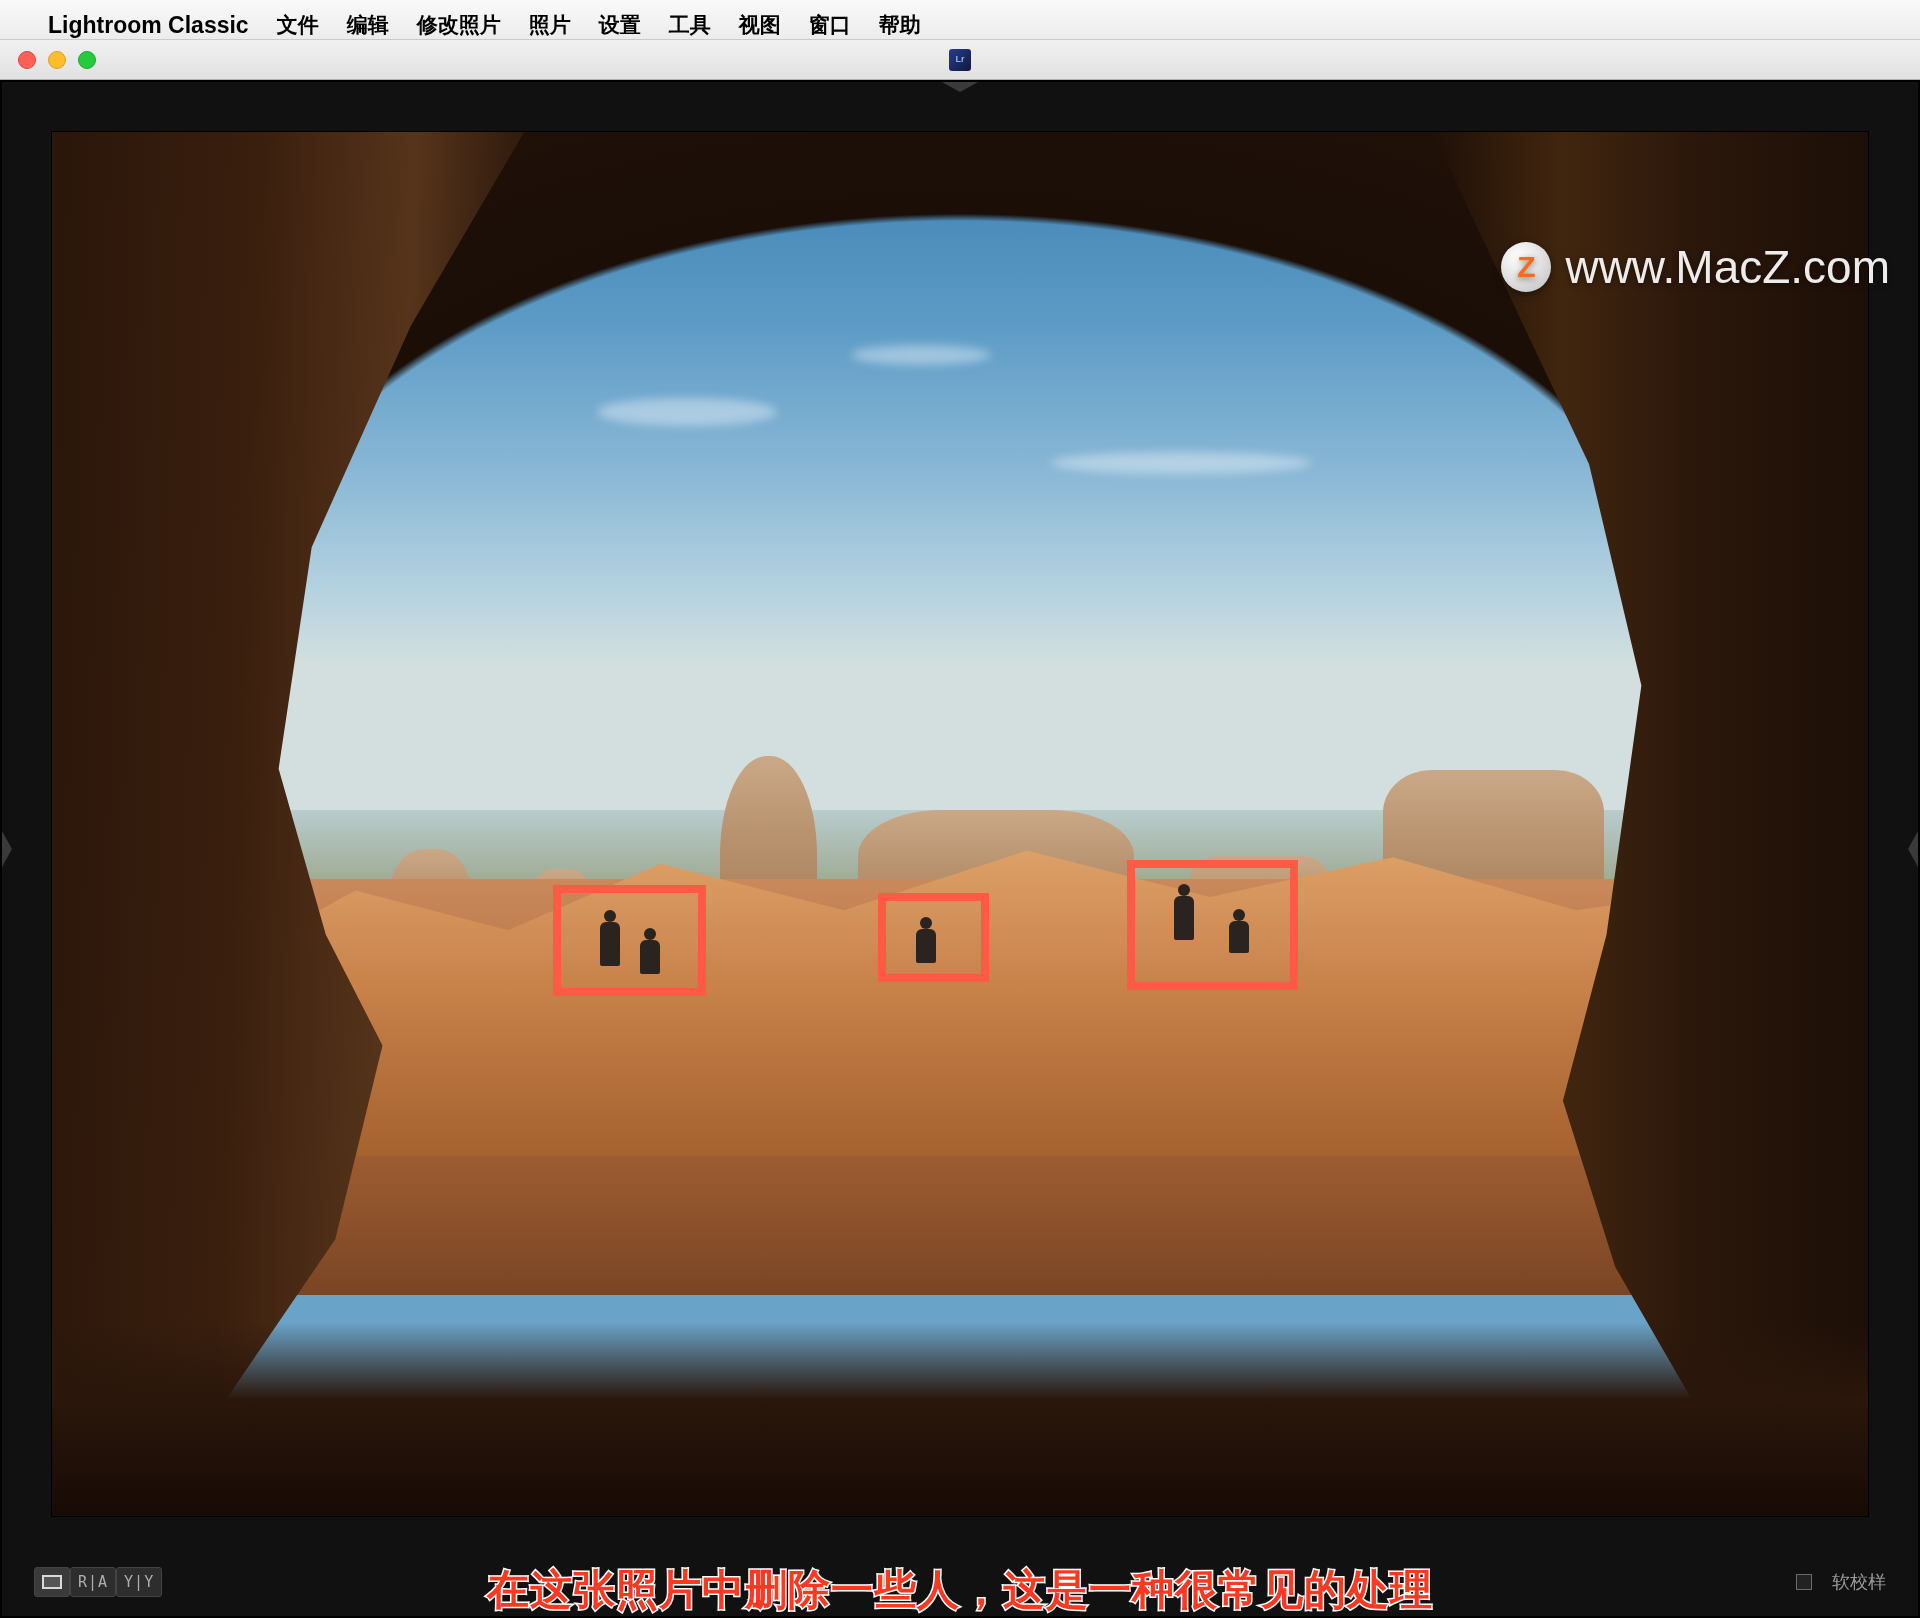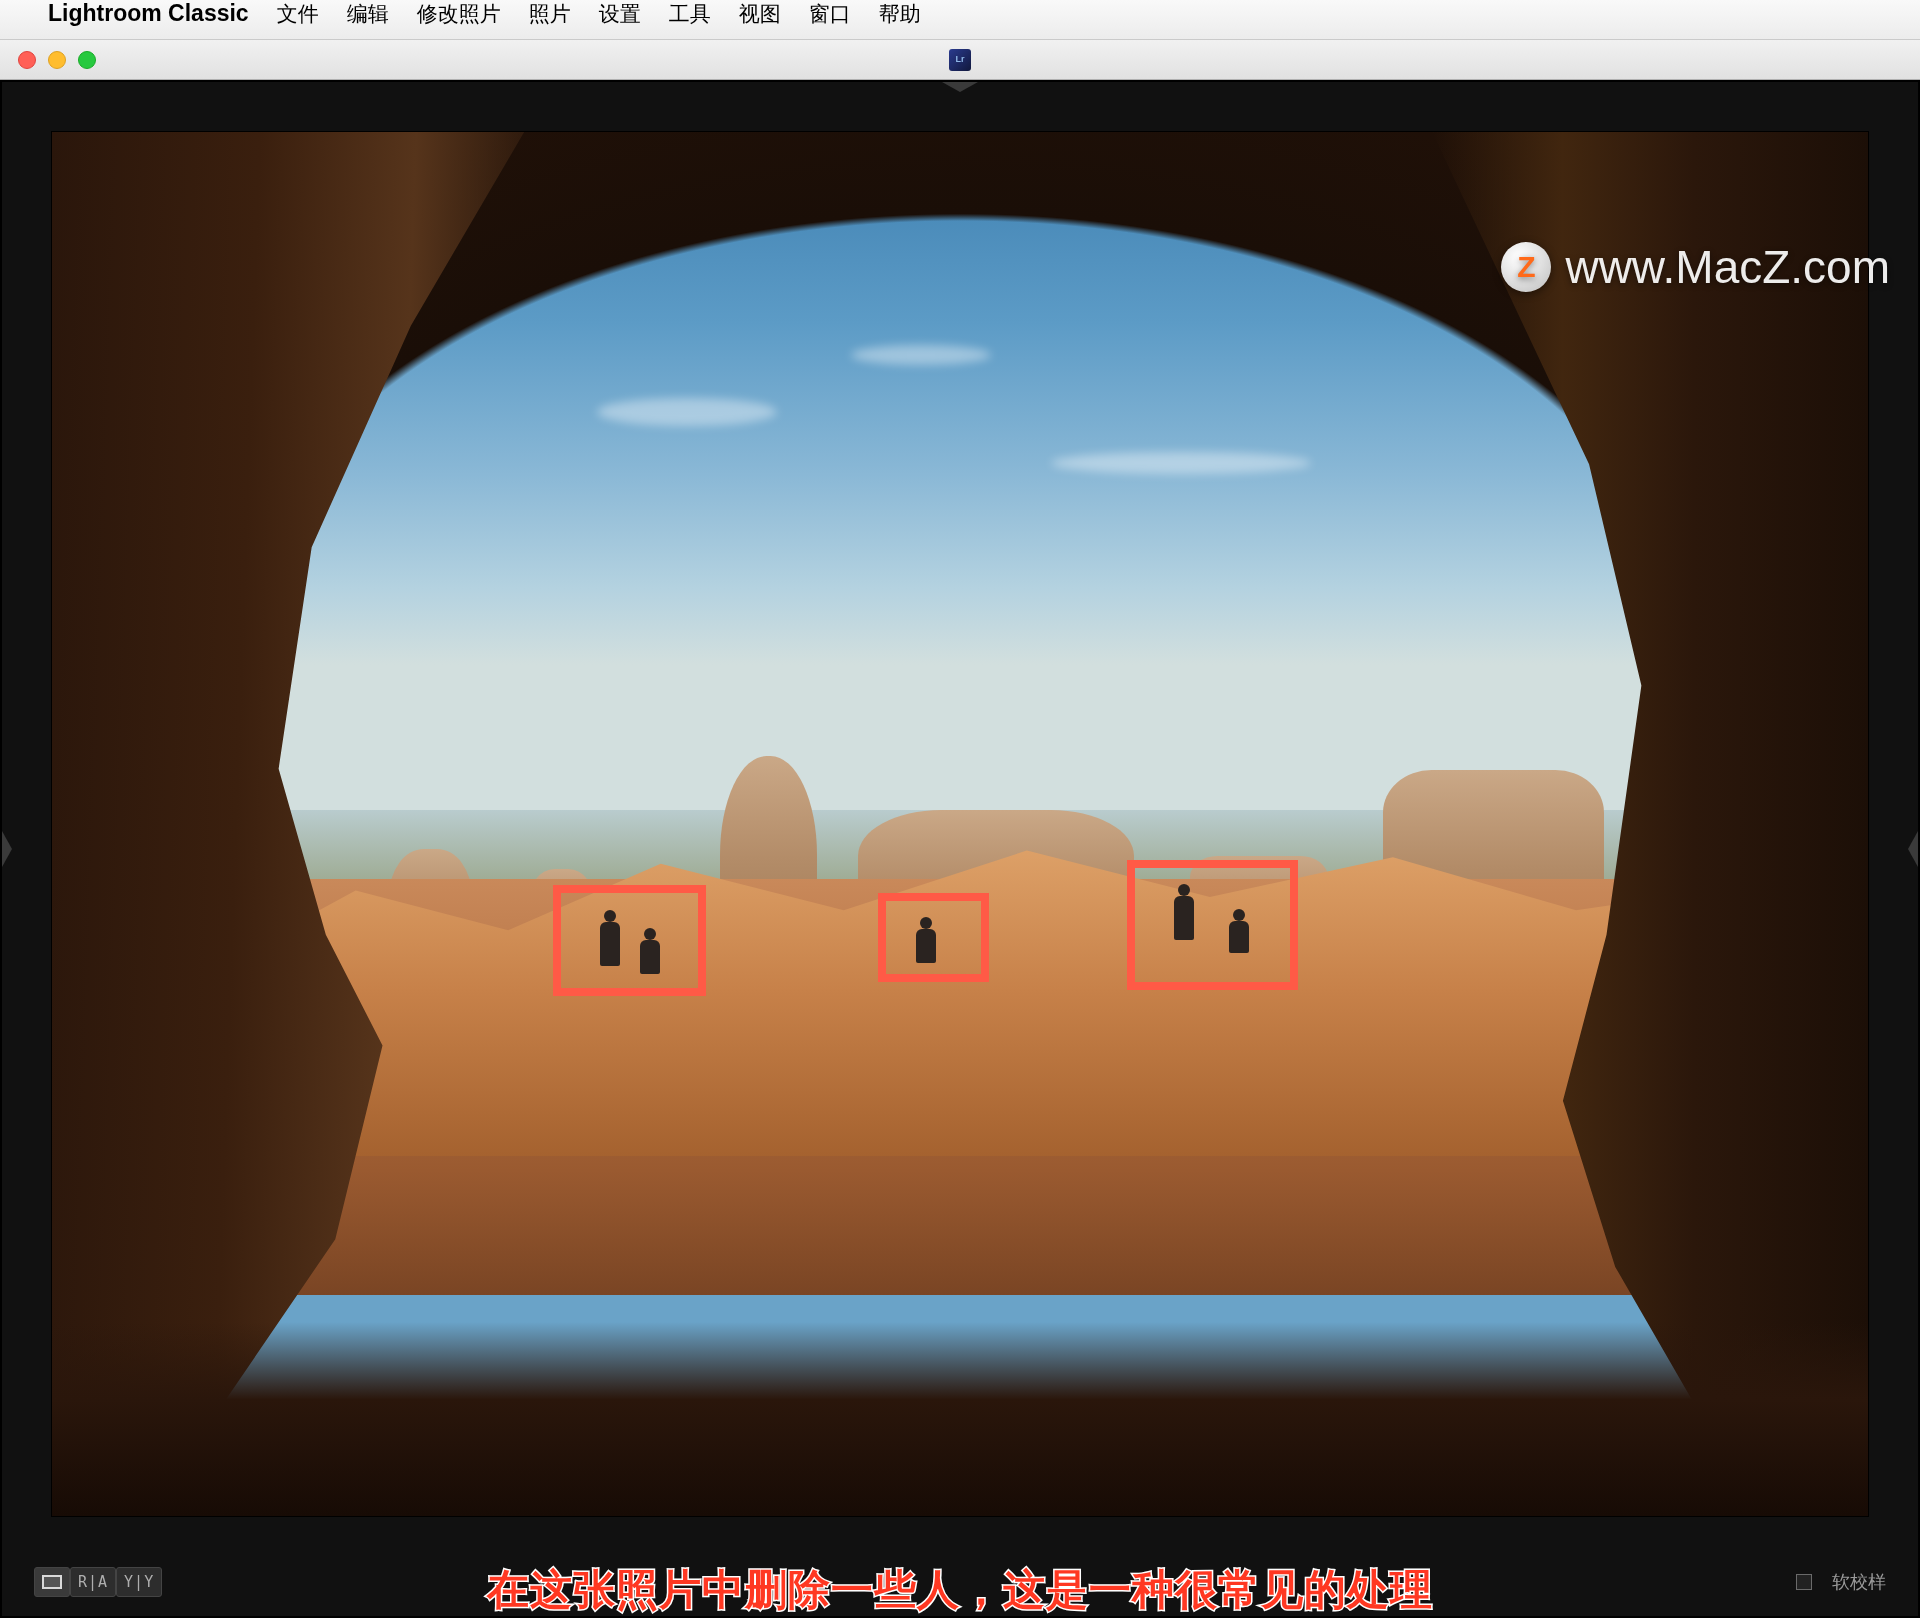--- a/index.html
+++ b/index.html
@@ -10,29 +10,29 @@
       background: #ffffff;
       position: relative;
       overflow: hidden;
     }
     
     .menu-bar {
       height: 40px;
       background: linear-gradient(180deg, #f9f9f9 0%, #ececec 100%);
       border-bottom: 1px solid #cacaca;
       display: flex;
-      align-items: flex-start;
+      align-items: flex-end;
       padding: 0 20px;
       font-size: 21px;
       color: #000;
       gap: 28px;
     }
     .apple-logo { font-size: 26px; line-height: 1; }
     .menu-bar .app-name { font-weight: 700; font-size: 23px; }
-    .menu-bar .menu-item { font-weight: 400; cursor: default; }
+    .menu-bar .menu-item { font-weight: 700; cursor: default; }
     
     .window-title-bar {
       height: 40px;
       background: linear-gradient(180deg, #f1f1f1 0%, #e1e1e1 100%);
       border-bottom: 1px solid #b0b0b0;
       display: flex;
       align-items: center;
       padding-left: 18px;
       position: relative;
     }

